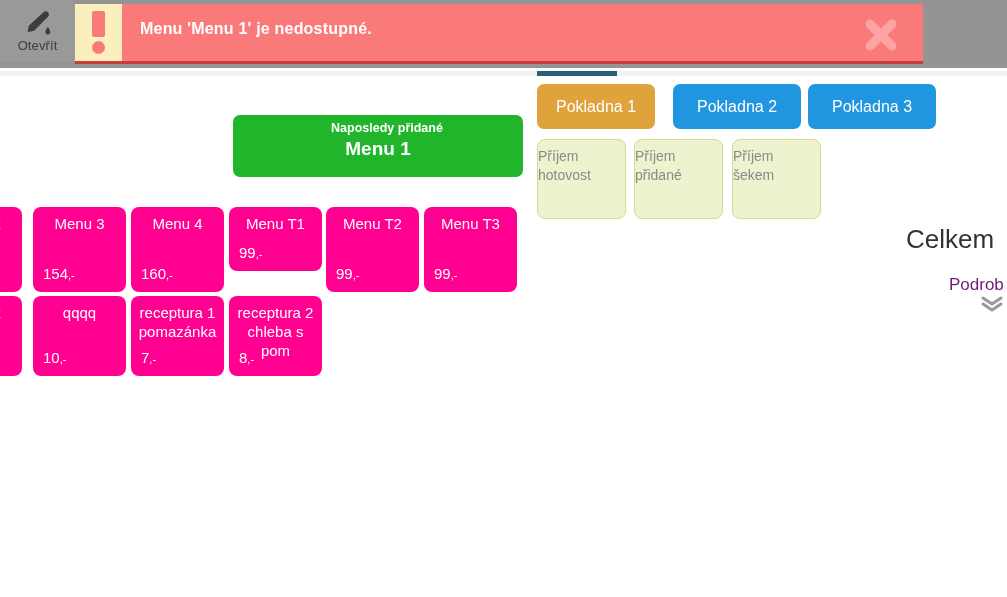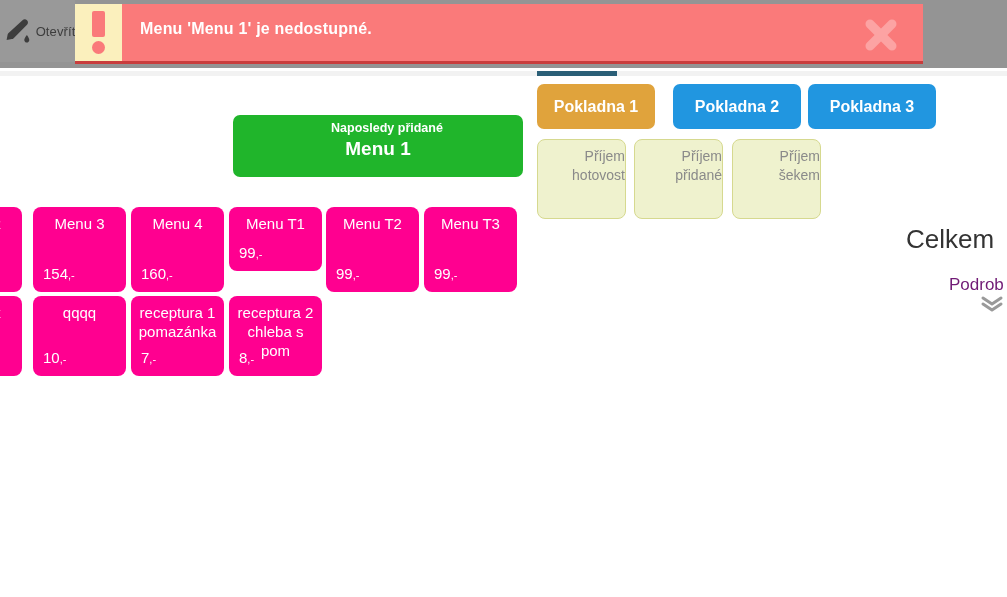--- a/index.html
+++ b/index.html
@@ -12,21 +12,21 @@
   #app { position: relative; width: 1007px; height: 597px; background: #fff; }
 
   
   .topbar {
     position: absolute; left: 0; top: 0; width: 1007px; height: 68px;
     background: #949494;
   }
   .open-btn {
     position: absolute; left: 0; top: 0; width: 75px; height: 62px;
     background: #999999;
-    display: flex; flex-direction: row; align-items: center; justify-content: center;
+    display: flex; flex-direction: column; align-items: center; justify-content: center;
     gap: 2px; cursor: pointer;
   }
   .open-btn .oicon { width: 34px; height: 26px; display:block; }
   .open-btn .olabel {
     font-size: 13px; color: #3d3d3d; font-weight: 400; letter-spacing: .1px;
   }
 
   
   .alert {
     position: absolute; left: 75px; top: 4px; width: 848px; height: 60px;
@@ -76,35 +76,35 @@
     display: flex; flex-direction: column; align-items: center; justify-content: flex-start;
     padding-top: 6px; cursor: pointer; color: #fff;
   }
   .lastadded .la-sub { font-size: 12.5px; font-weight: bold; line-height: 15px; padding-left: 18px; }
   .lastadded .la-main { font-size: 19px; font-weight: 700; line-height: 26px; }
 
   
   .tabs { position: absolute; left: 537px; top: 84px; height: 46px; }
   .tab {
     position: absolute; top: 0; height: 45px; border-radius: 7px;
-    color: #ffffff; font-size: 16px; font-weight: bold;
+    color: #ffffff; font-size: 16px; font-weight: normal;
     display: flex; align-items: center; justify-content: center;
     cursor: pointer; white-space: nowrap;
   }
   .tab.t0 { left: 0;   width: 118px; background: #e0a33c; }
   .tab.t1 { left: 136px; width: 128px; background: #2196e0; text-align: center; }
   .tab.t2 { left: 271px; width: 128px; background: #2196e0; }
 
   
   .paybtns { position: absolute; left: 537px; top: 139px; }
   .paybtn {
     position: absolute; top: 0; width: 89px; height: 80px;
     background: #eff2ce; border: 1px solid #d6d98f; border-radius: 8px;
     color: #8a8a8a; font-size: 14px; line-height: 19px;
-    text-align: right; padding-top: 7px; cursor: pointer;
+    text-align: left; padding-top: 7px; cursor: pointer;
   }
   .paybtn.p0 { left: 0; }
   .paybtn.p1 { left: 97px; }
   .paybtn.p2 { left: 195px; }
 
   
   .right-total {
     position: absolute; left: 906px; top: 224px;
     font-size: 26px; color: #333; white-space: nowrap;
   }

